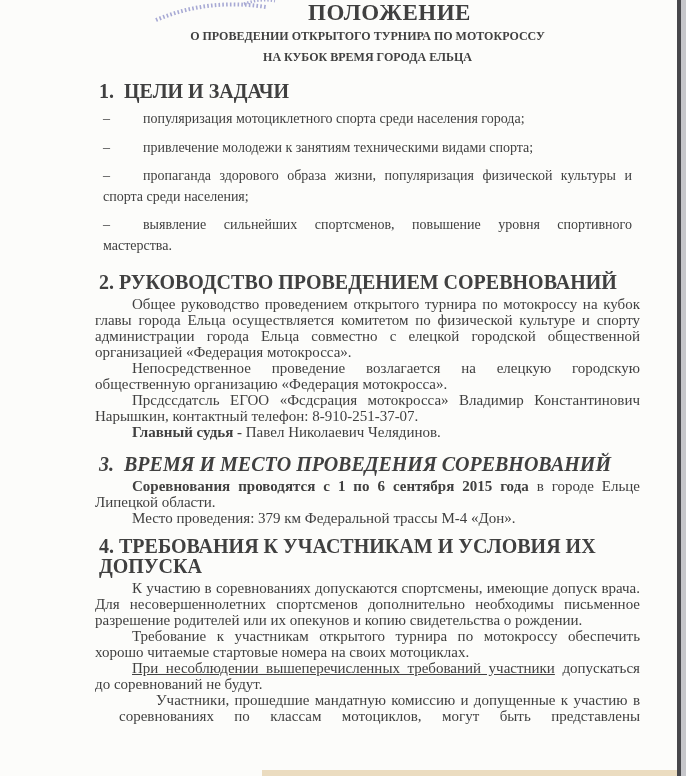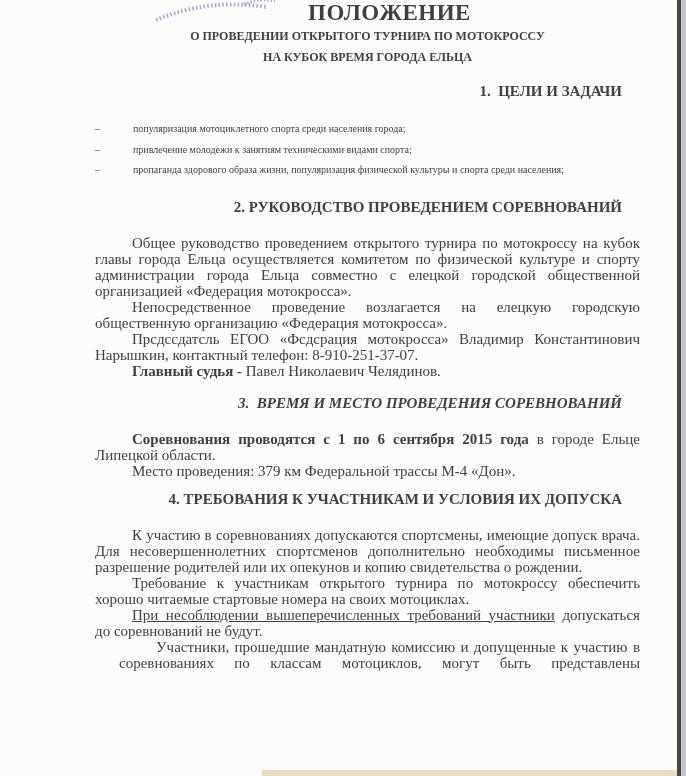--- a/index.html
+++ b/index.html
@@ -9,33 +9,33 @@
     background:#fcfcfa;
     font-family:"Liberation Serif","DejaVu Serif",serif;
     color:#404040;
     overflow:hidden;
   }
   .content{position:absolute;left:95px;top:0;width:545px;}
   .doc-title{text-align:center;font-weight:bold;}
   .t0{font-size:23px;line-height:26px;letter-spacing:.5px;transform:translateX(22px);}
   .t1,.t2{font-size:12px;line-height:21px;}
   .sec{
-    font-size:15px;line-height:20px;font-weight:bold;
-    text-align:right;white-space:pre-wrap;margin:18px;
+    font-size:20px;line-height:20px;font-weight:bold;
+    text-align:left;white-space:pre-wrap;margin:4px;
   }
   .sec0{margin-top:13px;}
   .sec1{margin-top:16px;}
   .sec2{margin-top:14px;font-style:italic;}
   .sec3{margin-top:10px;}
   .para{
     font-size:15px;line-height:16px;margin:0;
     text-align:justify;text-indent:37px;
   }
   .bullet{
-    font-size:10px;line-height:20.5px;margin:0;
+    font-size:14px;line-height:20.5px;margin:8px;
     text-align:justify;text-indent:0;
   }
   .dash-gap{display:inline-block;width:33px;}
   .b{font-weight:bold;}
   .u{text-decoration:underline;}
   .jl{text-align-last:justify;margin-left:24px;}
   
   .edge-dark{position:absolute;top:0;left:677px;width:4px;height:776px;background:#47474b;}
   .edge-light{position:absolute;top:0;left:681px;width:5px;height:776px;background:#c6c6ca;}
   
@@ -58,20 +58,21 @@
       <div class="t0">ПОЛОЖЕНИЕ</div>
       <div class="t1">О ПРОВЕДЕНИИ ОТКРЫТОГО ТУРНИРА ПО МОТОКРОССУ</div>
       <div class="t2">НА КУБОК ВРЕМЯ ГОРОДА ЕЛЬЦА</div>
     </div>
 
     <div>
         <div class="sec sec0">1.  ЦЕЛИ И ЗАДАЧИ</div>
         <div class="bullet"><span>–</span><span class="dash-gap"></span><span class="">популяризация мотоциклетного спорта среди населения города;</span></div>
         <div class="bullet"><span>–</span><span class="dash-gap"></span><span class="">привлечение молодежи к занятиям техническими видами спорта;</span></div>
         <div class="bullet"><span>–</span><span class="dash-gap"></span><span class="">пропаганда здорового образа жизни, популяризация физической культуры и спорта среди населения;</span></div>
+        <div class="bullet"><span>–</span><span class="dash-gap"></span><span class="">выявление сильнейших спортсменов, повышение уровня спортивного мастерства.</span></div>
         <div class="sec sec1">2. РУКОВОДСТВО ПРОВЕДЕНИЕМ СОРЕВНОВАНИЙ</div>
         <div class="para"><span class="">Общее руководство проведением открытого турнира по мотокроссу на кубок главы города Ельца осуществляется комитетом по физической культуре и спорту администрации города Ельца совместно с елецкой городской общественной организацией «Федерация мотокросса».</span></div>
         <div class="para"><span class="">Непосредственное проведение возлагается на елецкую городскую общественную организацию «Федерация мотокросса».</span></div>
         <div class="para"><span class="">Прсдссдатсль ЕГОО «Фсдсрация мотокросса» Владимир Константинович Нарышкин, контактный телефон: 8-910-251-37-07.</span></div>
         <div class="para"><span class="b ">Главный судья - </span><span class="">Павел Николаевич Челядинов.</span></div>
         <div class="sec sec2">3.  ВРЕМЯ И МЕСТО ПРОВЕДЕНИЯ СОРЕВНОВАНИЙ</div>
         <div class="para"><span class="b ">Соревнования проводятся с 1 по 6 сентября 2015 года</span><span class=""> в городе Ельце Липецкой области.</span></div>
         <div class="para"><span class="">Место проведения: 379 км Федеральной трассы М-4 «Дон».</span></div>
         <div class="sec sec3">4. ТРЕБОВАНИЯ К УЧАСТНИКАМ И УСЛОВИЯ ИХ ДОПУСКА</div>
         <div class="para"><span class="">К участию в соревнованиях допускаются спортсмены, имеющие допуск врача. Для несовершеннолетних спортсменов дополнительно необходимы письменное разрешение родителей или их опекунов и копию свидетельства о рождении.</span></div>

